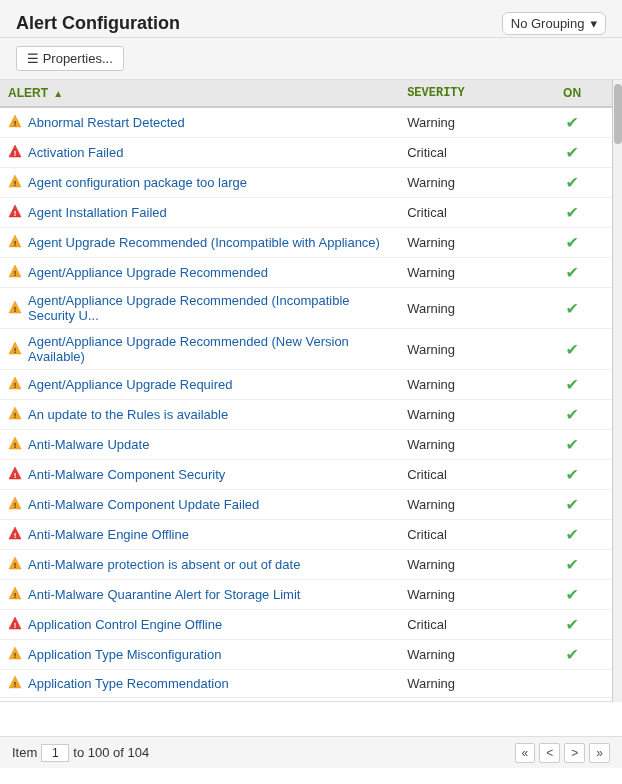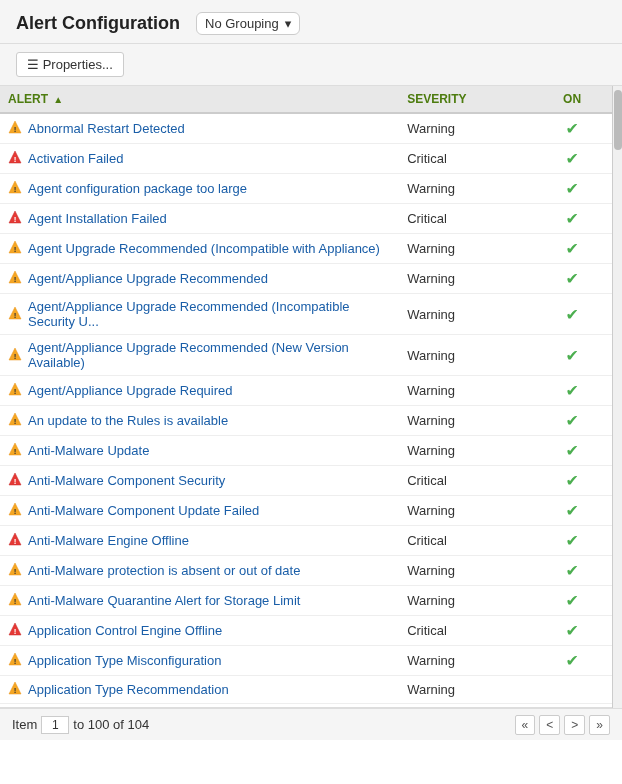--- a/index.html
+++ b/index.html
@@ -6,26 +6,27 @@
     body {
       font-family: Arial, sans-serif;
       font-size: 13px;
       background: #fff;
       width: 622px;
       height: 784px;
       overflow: hidden;
       color: #333;
     }
     .header {
-      padding: 12px 16px 8px;
+      padding: 12px 16px 2px;
       display: flex;
       align-items: center;
       gap: 16px;
       border-bottom: 1px solid #ddd;
       background: #f5f5f5;
+      justify-content: space-between;
     }
     .header-title {
       font-size: 18px;
       font-weight: bold;
       color: #222;
     }
     .grouping-dropdown {
       display: flex;
       align-items: center;
       border: 1px solid #ccc;
@@ -72,20 +73,21 @@
       border-bottom: 2px solid #ccc;
       position: sticky;
       top: 0;
       z-index: 1;
     }
     thead th.alert-col {
       width: 60%;
     }
     thead th.severity-col {
       width: 20%;
+      font-family: Liberation Mono, monospace;
     }
     thead th.on-col {
       width: 12%;
       text-align: center;
     }
     tbody tr {
       border-bottom: 1px solid #eee;
     }
     tbody td {
       padding: 5px 8px;
@@ -111,20 +113,21 @@
       text-align: center;
     }
     .footer {
       display: flex;
       align-items: center;
       padding: 6px 12px;
       border-top: 1px solid #ddd;
       background: #f5f5f5;
       justify-content: space-between;
       height: 32px;
+      margin-top: 34px;
     }
     .footer-left {
       display: flex;
       align-items: center;
       gap: 4px;
       font-size: 13px;
     }
     .footer-page-num {
       border: 1px solid #ccc;
       padding: 1px 4px;

